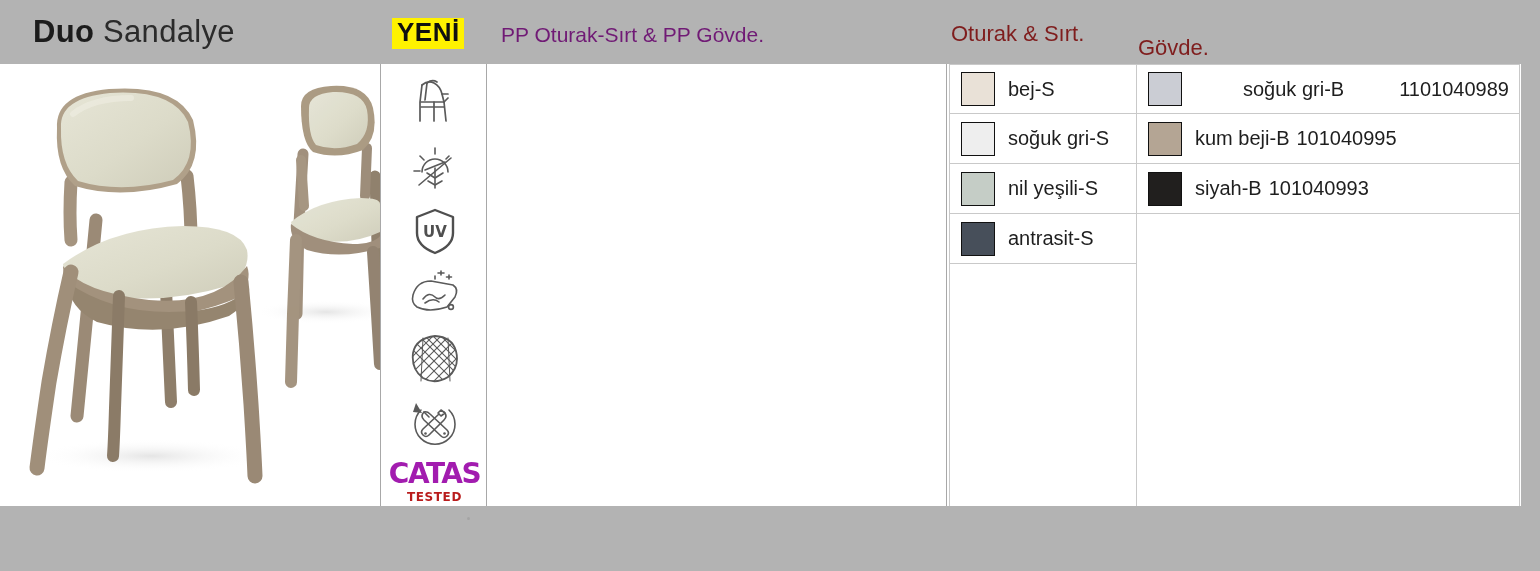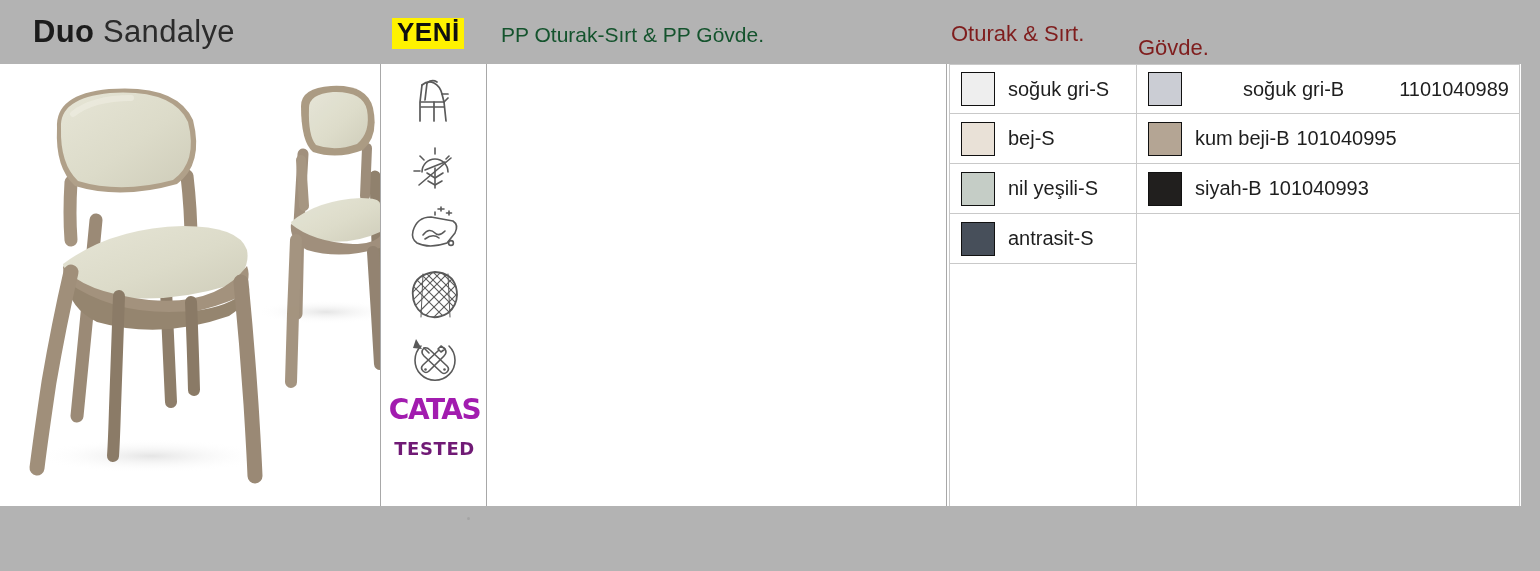--- a/index.html
+++ b/index.html
@@ -43,21 +43,21 @@
     letter-spacing: 0.5px;
     padding: 1px 4px 3px 5px;
     line-height: 1.05;
   }
 
   .header-sub {
     position: absolute;
     left: 501px; top: 23px;
     font-size: 21px;
     font-weight: 300;
-    color: #14532d;
+    color: #701a75;
     white-space: nowrap;
   }
   .header-col1 {
     position: absolute;
     left: 951px; top: 21px;
     font-size: 22px;
     font-weight: 300;
     color: #7f1d1d;
     white-space: nowrap;
   }
@@ -120,26 +120,26 @@
   }
   .catas-word {
     font-size: 28px;
     font-weight: 700;
     letter-spacing: -1.5px;
     color: #a21caf;
     font-family: "DejaVu Sans", sans-serif;
     line-height: 1;
   }
   .catas-sub {
-    font-size: 18px;
+    font-size: 12px;
     font-weight: 700;
     letter-spacing: 0.6px;
-    color: #701a75;
+    color: #b91c1c;
     font-family: "DejaVu Sans", sans-serif;
-    margin-top: 14px;
+    margin-top: 2px;
   }
 
   
   .color-table {
     position: absolute;
     left: 949px; top: 0;
     width: 571px; height: 442px;
   }
   .ct-col {
     position: absolute;
@@ -308,20 +308,26 @@
         <path d="M6 31 L12 31"></path>
         <path d="M41 16 L38 19"></path>
         <path d="M27 28 L27 48"></path>
         <path d="M19 33 L27 38 L35 33"></path>
         <path d="M20 41 L27 45 L34 41"></path>
         <path d="M17 30 L37 22"></path>
         <path d="M11 45 L43 18"></path>
       </svg>
     </div>
 
+    <div class="feature-icon">
+      <svg width="54" height="54" viewBox="0 0 54 54" fill="none" stroke="#4f4f4f" stroke-width="2.4" stroke-linecap="round" stroke-linejoin="round">
+        <path d="M27 6 L45 13 L45 29 Q45 42 27 49 Q9 42 9 29 L9 13 Z"></path>
+        <text x="27" y="33" text-anchor="middle" font-family="DejaVu Sans, sans-serif" font-size="15" font-weight="700" fill="#4f4f4f" stroke="none">UV</text>
+      </svg>
+    </div>
 
     <div class="feature-icon">
       <svg width="56" height="52" viewBox="0 0 56 52" fill="none" stroke="#5a5a5a" stroke-width="1.6" stroke-linecap="round" stroke-linejoin="round">
         <path d="M6 26 Q10 12 24 12 L46 16 Q52 20 48 28 L40 38 Q22 44 10 38 Q4 34 6 26 Z"></path>
         <path d="M16 30 Q22 22 28 28 Q32 32 38 26"></path>
         <path d="M18 34 Q26 28 32 33"></path>
         <circle cx="44" cy="38" r="2.4"></circle>
         <path d="M34 6 L34 2 M31 4 L37 4"></path>
         <path d="M42 10 L42 6 M39.5 8 L44.5 8"></path>
         <path d="M28 10 L28 7"></path>
@@ -375,26 +381,26 @@
     <div class="catas-wrap">
       <div class="catas-word">CATAS</div>
       <div class="catas-sub">TESTED</div>
     </div>
   </div>
 
   <div class="color-table">
 
     <div class="ct-col left">
       <div class="ct-row">
+        <div class="swatch" style="background:#e9e1d7"></div>
+        <div class="swatch-label">bej-S</div>
+      </div>
+      <div class="ct-row">
         <div class="swatch" style="background:#eeeeee"></div>
         <div class="swatch-label">soğuk gri-S</div>
-      </div>
-      <div class="ct-row">
-        <div class="swatch" style="background:#e9e1d7"></div>
-        <div class="swatch-label">bej-S</div>
       </div>
       <div class="ct-row">
         <div class="swatch" style="background:#c5cdc6"></div>
         <div class="swatch-label">nil yeşili-S</div>
       </div>
       <div class="ct-row">
         <div class="swatch" style="background:#474f5a"></div>
         <div class="swatch-label">antrasit-S</div>
       </div>
       <div class="ct-row filler"></div>

